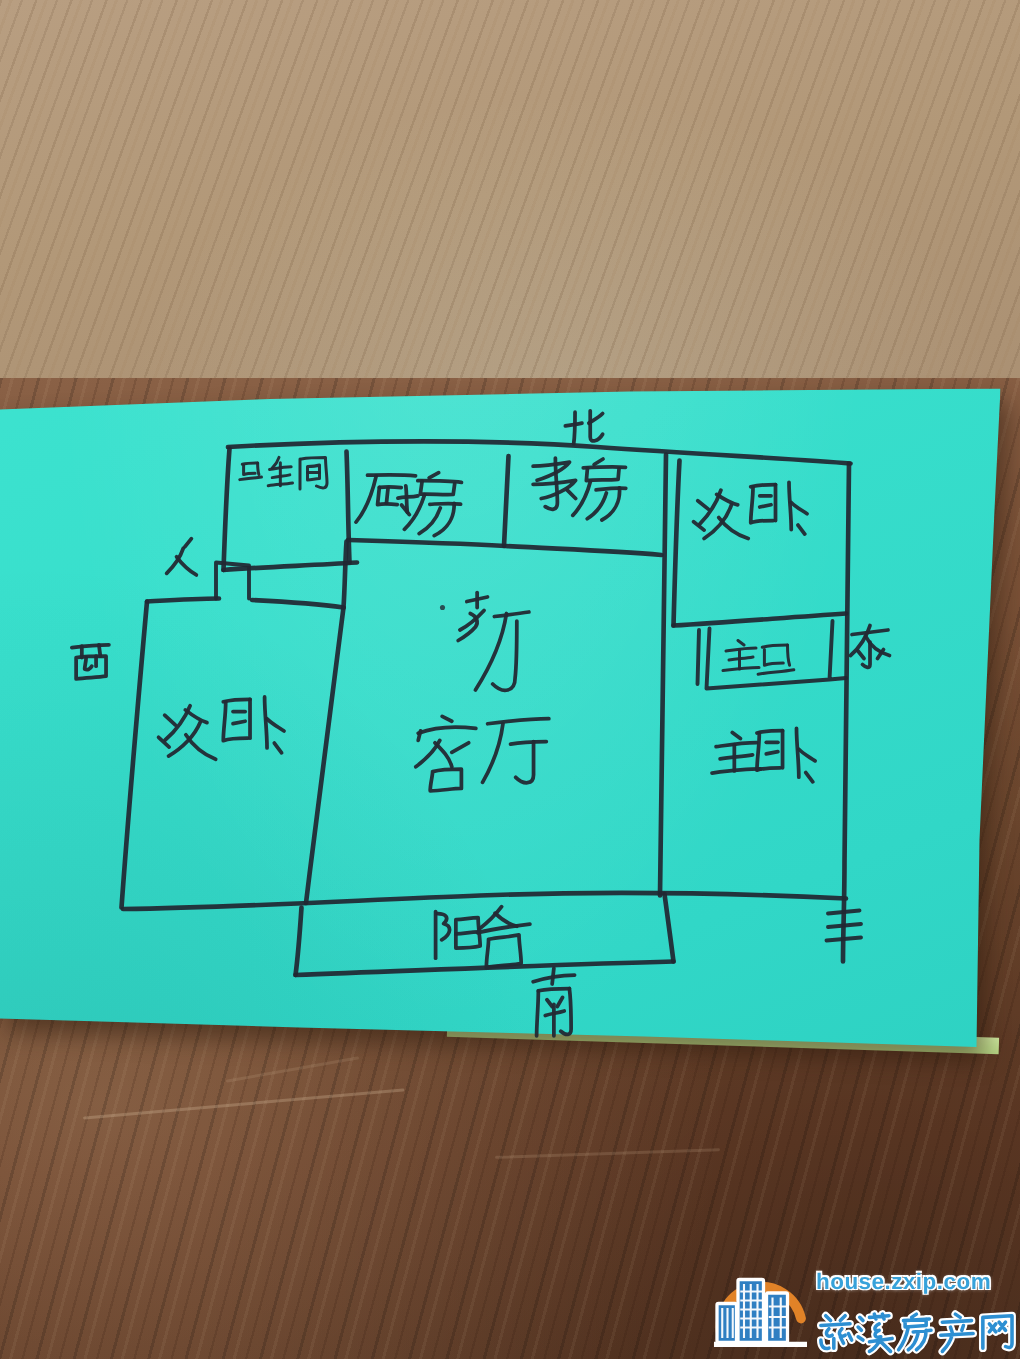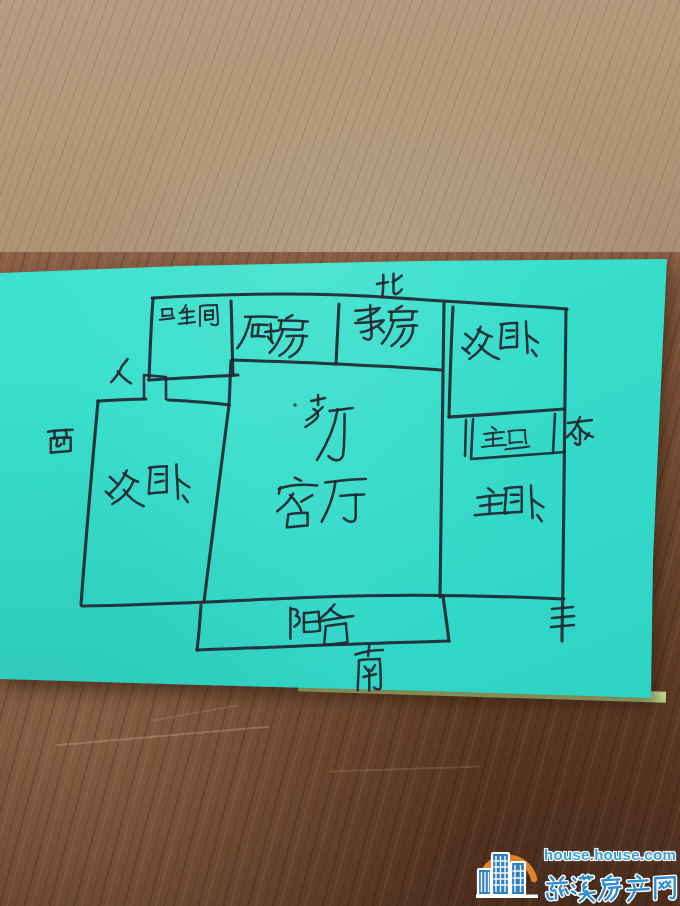--- a/index.html
+++ b/index.html
@@ -366,15 +366,15 @@
         <use href="#wm-c2" class="wm-ch-halo" x="25"></use>
           <use href="#wm-c2" class="wm-ch" x="25"></use>
         <use href="#wm-c3" class="wm-ch-halo" x="50"></use>
           <use href="#wm-c3" class="wm-ch" x="50"></use>
         <use href="#wm-c4" class="wm-ch-halo" x="75"></use>
           <use href="#wm-c4" class="wm-ch" x="75"></use>
         <use href="#wm-c5" class="wm-ch-halo" x="100"></use>
           <use href="#wm-c5" class="wm-ch" x="100"></use>
       </g>
     </svg>
-    <span class="wm-domain">house.house.com</span>
+    <span class="wm-domain">house.zxip.com</span>
   </div>
 </div>
 
 </body></html>

